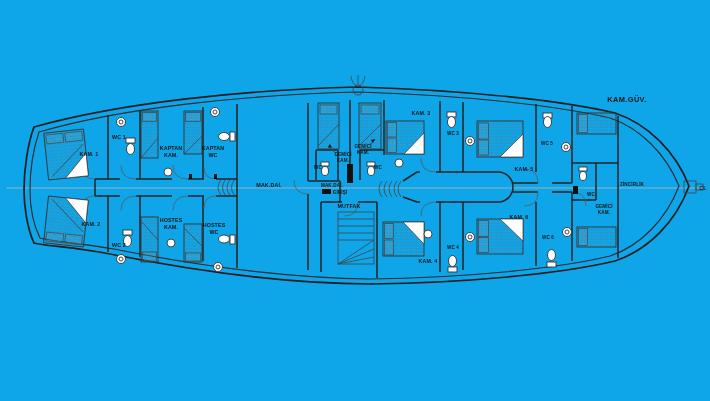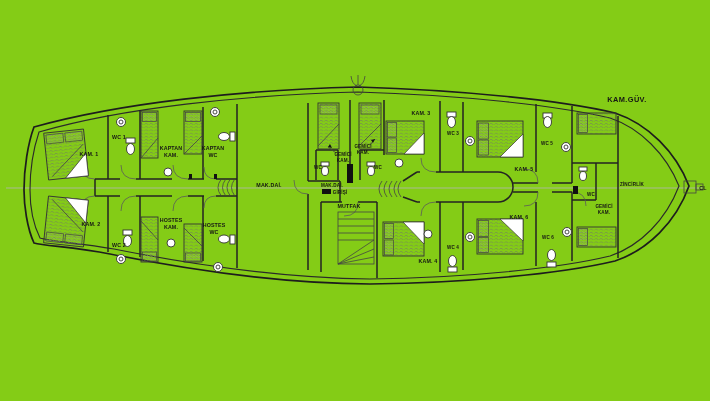--- a/index.html
+++ b/index.html
@@ -1,16 +1,16 @@
 <!DOCTYPE html>
 <html><head>
 <meta charset="utf-8">
 <style>
   html,body{margin:0;padding:0;background:#ffffff;}
-  .stage{position:relative;width:710px;height:401px;background:#84cc16;overflow:hidden;
+  .stage{position:relative;width:710px;height:401px;background:#0ea5e9;overflow:hidden;
          font-family:"Liberation Sans", sans-serif;}
   svg{position:absolute;left:0;top:0;}
   text{font-family:"Liberation Sans", sans-serif;font-weight:bold;fill:#151515;letter-spacing:.15px;}
   .lbl{font-size:5.3px;text-anchor:middle;}
   .lbl-sm{font-size:4.6px;text-anchor:middle;}
   .lbl-big{font-size:7.4px;text-anchor:middle;letter-spacing:.4px;}
   .wall{stroke:#232323;stroke-width:1.5;fill:none;}
   .hull-outer{stroke:#1d1d1d;stroke-width:1.7;fill:none;}
   .hull-inner{stroke:#2a2a2a;stroke-width:1.1;fill:none;}
   .thin{stroke:#444;stroke-width:.8;fill:none;}

